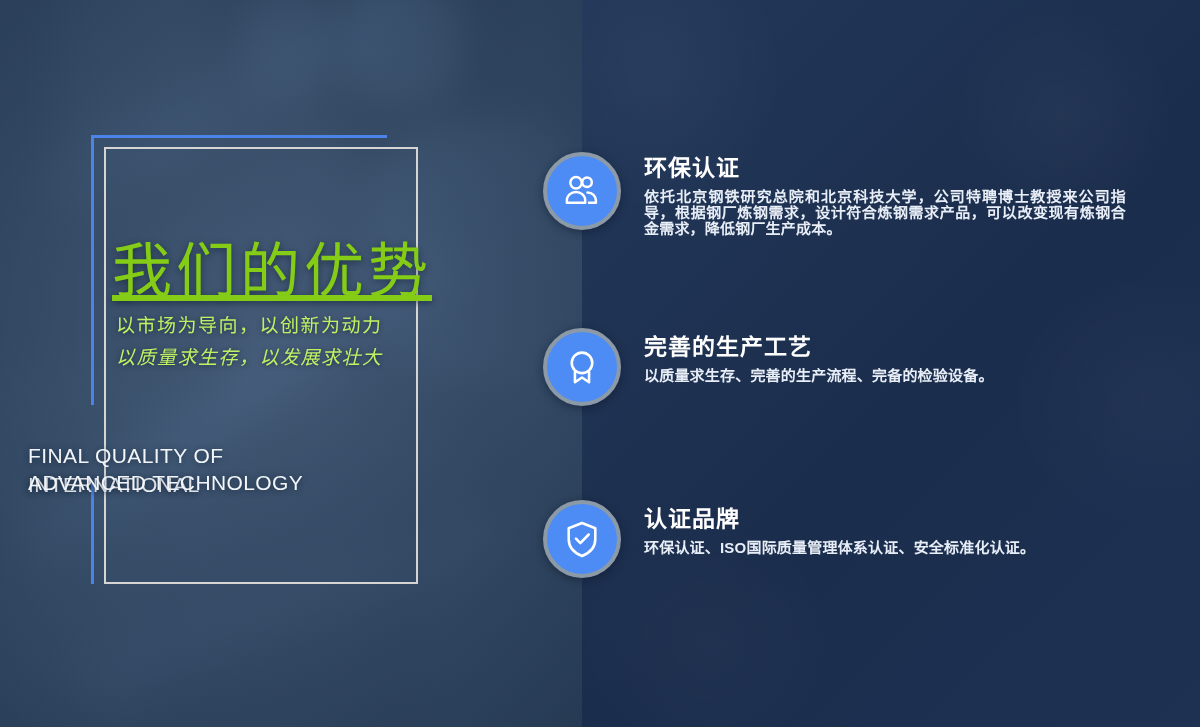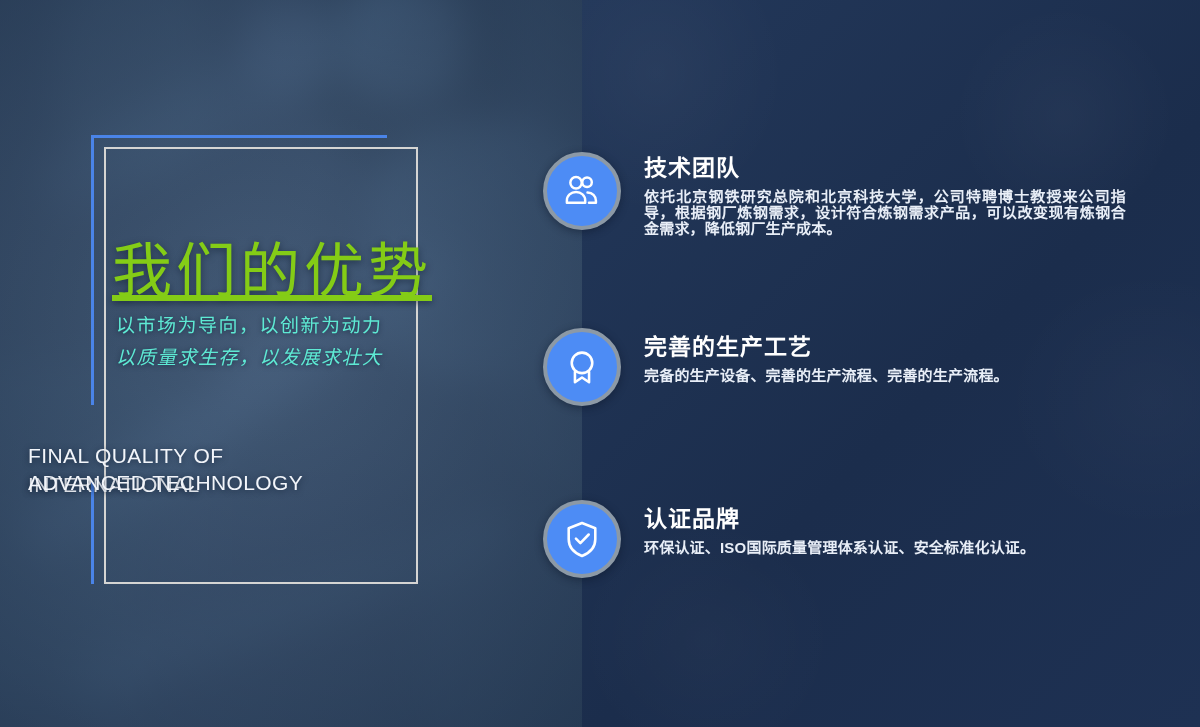--- a/index.html
+++ b/index.html
@@ -92,21 +92,21 @@
     text-shadow: 0 2px 7px rgba(10,22,40,0.55);
     white-space: nowrap;
     text-decoration: underline;
   }
   .lead-sub {
     position: absolute;
     left: 116px;
     font-size: 19px;
     font-weight: 400;
     letter-spacing: 1.5px;
-    color: #5eead4;
+    color: #bef264;
     text-shadow: 0 1px 5px rgba(10,22,40,0.6);
     white-space: nowrap;
   }
   .lead-sub.l1 { top: 310px; }
   .lead-sub.l2 { top: 342px; font-style: italic; }
 
   .lead-en {
     position: absolute;
     left: 28px;
     width: 365px;
@@ -227,27 +227,27 @@
     <div class="lead-sub l1">以市场为导向，以创新为动力</div>
     <div class="lead-sub l2">以质量求生存，以发展求壮大</div>
     <div class="lead-en r1">FINAL QUALITY OF INTERNATIONAL</div>
     <div class="lead-en r2">ADVANCED TECHNOLOGY</div>
   </div>
 
   <div class="right-panel">
     <div class="right-texture"></div>
 
     <div class="feature f0">
-      <div class="f-title">技术团队</div>
+      <div class="f-title">环保认证</div>
       <div class="f-body">依托北京钢铁研究总院和北京科技大学，公司特聘博士教授来公司指导，根据钢厂炼钢需求，设计符合炼钢需求产品，可以改变现有炼钢合金需求，降低钢厂生产成本。</div>
     </div>
 
     <div class="feature f1">
       <div class="f-title">完善的生产工艺</div>
-      <div class="f-body">完备的生产设备、完善的生产流程、完善的生产流程。</div>
+      <div class="f-body">以质量求生存、完善的生产流程、完备的检验设备。</div>
     </div>
 
     <div class="feature f2">
       <div class="f-title">认证品牌</div>
       <div class="f-body">环保认证、ISO国际质量管理体系认证、安全标准化认证。</div>
     </div>
   </div>
 
   <div class="icon-badge i0">
     <svg width="44" height="44" viewBox="0 0 48 48" aria-hidden="true">

